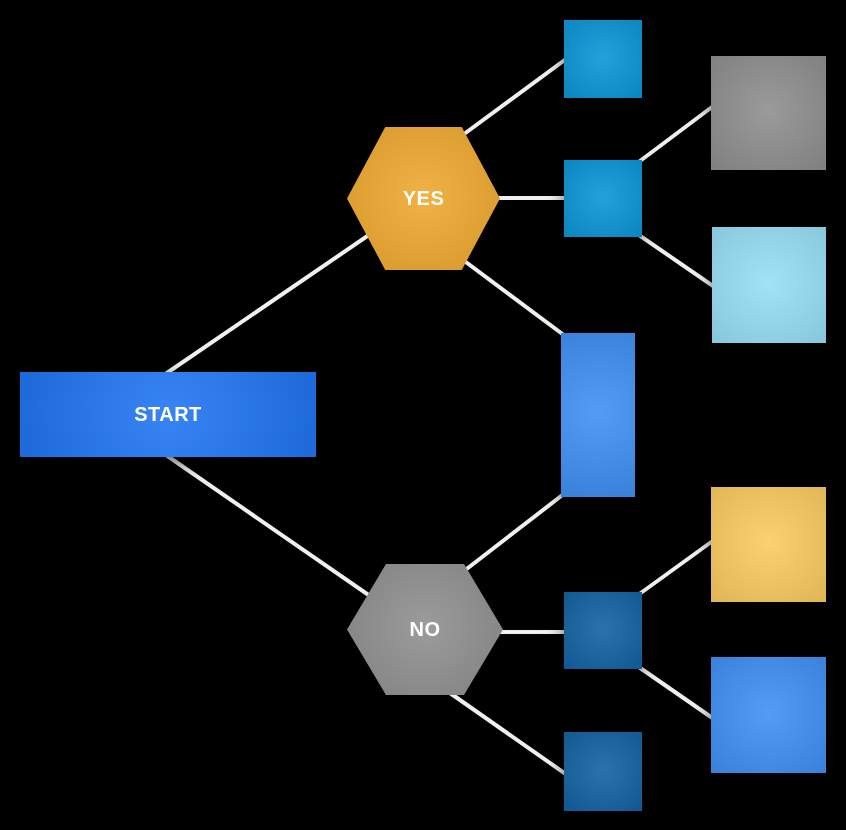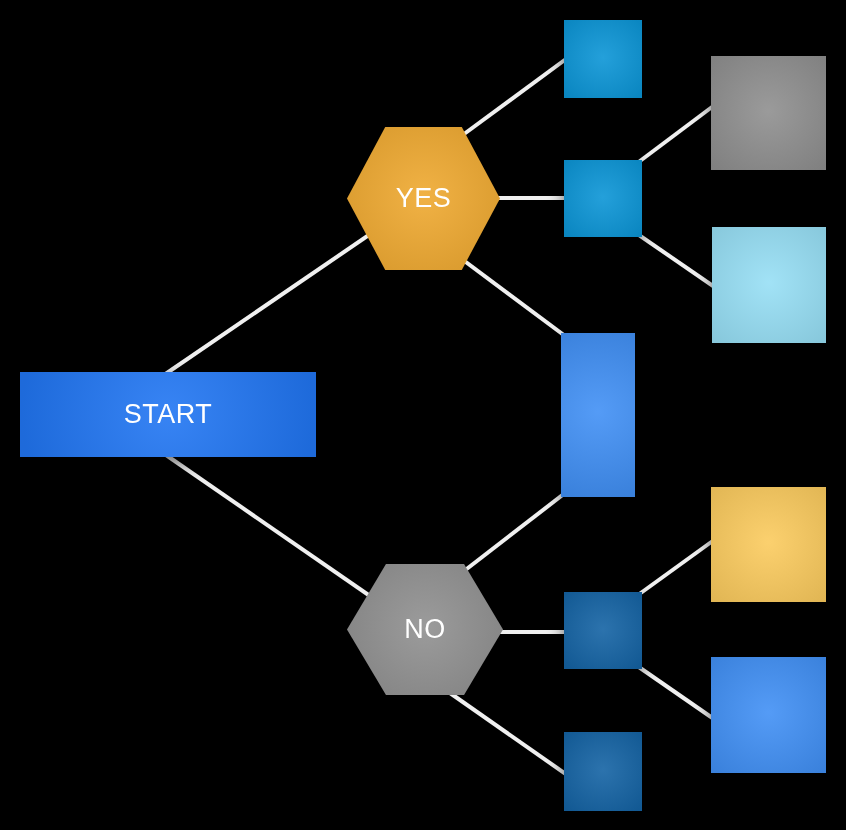--- a/index.html
+++ b/index.html
@@ -30,22 +30,22 @@
     box-sizing: border-box;
     background-image: radial-gradient(circle at 50% 48%, rgba(255,255,255,0.10) 0%, rgba(0,0,0,0.10) 95%);
     box-shadow: 0 6px 16px rgba(0,0,0,0.55);
   }
   .node.hexagon {
     clip-path: polygon(25% 0%, 75% 0%, 100% 50%, 75% 100%, 25% 100%, 0% 50%);
     box-shadow: none;
   }
   .node-label {
     color: #ffffff;
-    font-weight: normal;
-    font-size: 27px;
+    font-weight: bold;
+    font-size: 20px;
     letter-spacing: 0.5px;
     user-select: none;
   }
 </style>
 </head>
 <body>
 
 <div class="canvas">
   <svg class="edges-layer" width="846" height="830" viewBox="0 0 846 830" xmlns="http://www.w3.org/2000/svg">
       <line x1="164" y1="375" x2="423" y2="198" stroke="#f0f0f0" stroke-width="4"></line>

